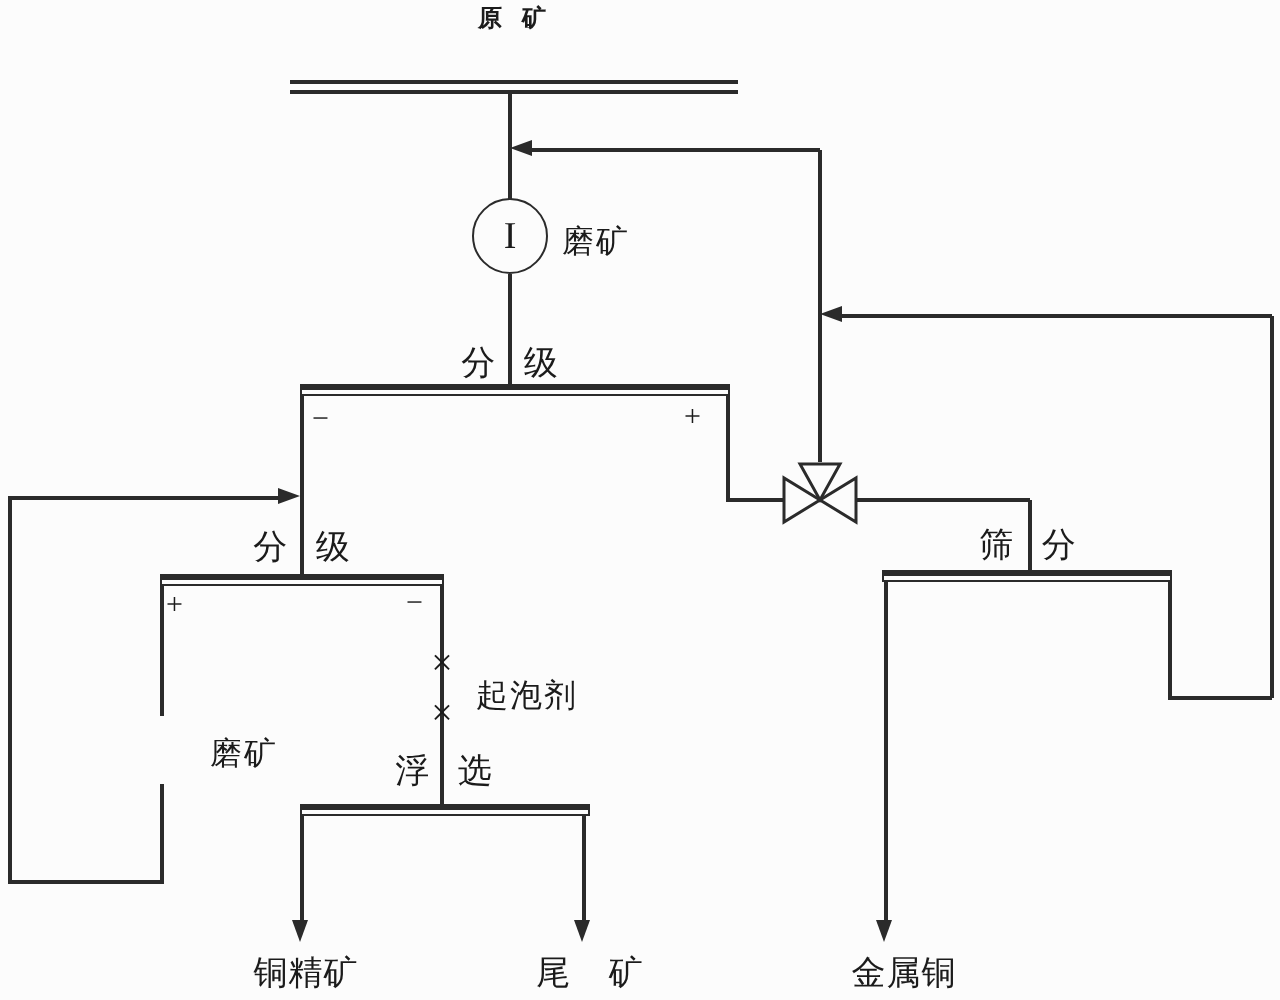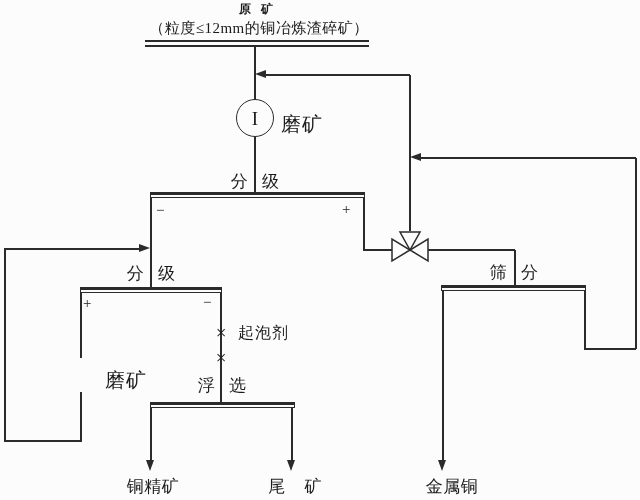--- a/index.html
+++ b/index.html
@@ -44,21 +44,21 @@
     position:absolute;height:3px;box-sizing:content-box;
     border-top:2.2px solid var(--line);
     border-bottom:2.2px solid var(--line);
   }
   
   .station{
     position:absolute;transform:translateX(-50%);
     font-size:17px;word-spacing:9px;white-space:nowrap;letter-spacing:.5px;
   }
   .unit-label{
-    position:absolute;font-size:20px;white-space:nowrap;letter-spacing:1px;
+    position:absolute;font-size:16px;white-space:nowrap;letter-spacing:1px;
   }
   
   .circle{
     position:absolute;box-sizing:border-box;border:1.6px solid var(--line);
     border-radius:50%;background:var(--background);
     display:flex;align-items:center;justify-content:center;
     font-size:19px;line-height:1;
   }
   
   .sign{position:absolute;font-size:15px;line-height:1;}
@@ -81,21 +81,20 @@
   }
   .product.gap{word-spacing:14px;}
   .valve-svg{position:absolute;}
 </style>
 </head>
 <body>
 
 <div id="diagram">
 
   <div class="title" style="left:256px;top:1px">原 矿</div>
-  <div class="subtitle" style="left:259px;top:19px">（粒度≤12mm的铜冶炼渣碎矿）</div>
   <div class="dblrule" style="left:145px;top:40px;width:224px"></div>
 
   <div class="vl" style="left:254px;top:47px;height:55px"></div>
   <div class="vl" style="left:254px;top:137px;height:57px"></div>
   <div class="vl" style="left:150px;top:198px;height:91px"></div>
   <div class="vl" style="left:363px;top:198px;height:53px"></div>
   <div class="vl" style="left:409px;top:75px;height:156px"></div>
   <div class="vl" style="left:635px;top:158px;height:191px"></div>
   <div class="vl" style="left:584px;top:291px;height:58px"></div>
   <div class="vl" style="left:514px;top:250px;height:37px"></div>
@@ -144,20 +143,20 @@
   <div class="station" style="left:151px;top:262px">分 级</div>
   <div class="station" style="left:514px;top:261px">筛 分</div>
   <div class="station" style="left:222px;top:374px">浮 选</div>
 
   <span class="sign" style="left:156px;top:203px">−</span>
   <span class="sign" style="left:342px;top:202px">+</span>
   <span class="sign" style="left:83px;top:296px">+</span>
   <span class="sign" style="left:203px;top:295px">−</span>
 
   <span class="xmark" style="left:221px;top:332px">×</span>
-  <span class="reagent-label" style="left:238px;top:323px">起泡剂</span>
+  <span class="reagent-label" style="left:238px;top:338px">起泡剂</span>
   <span class="xmark" style="left:221px;top:357px">×</span>
 
   <div class="product" style="left:153px;top:475px">铜精矿</div>
   <div class="product gap" style="left:295px;top:475px">尾 矿</div>
   <div class="product" style="left:452px;top:475px">金属铜</div>
 
 </div>
 
 </body></html>

